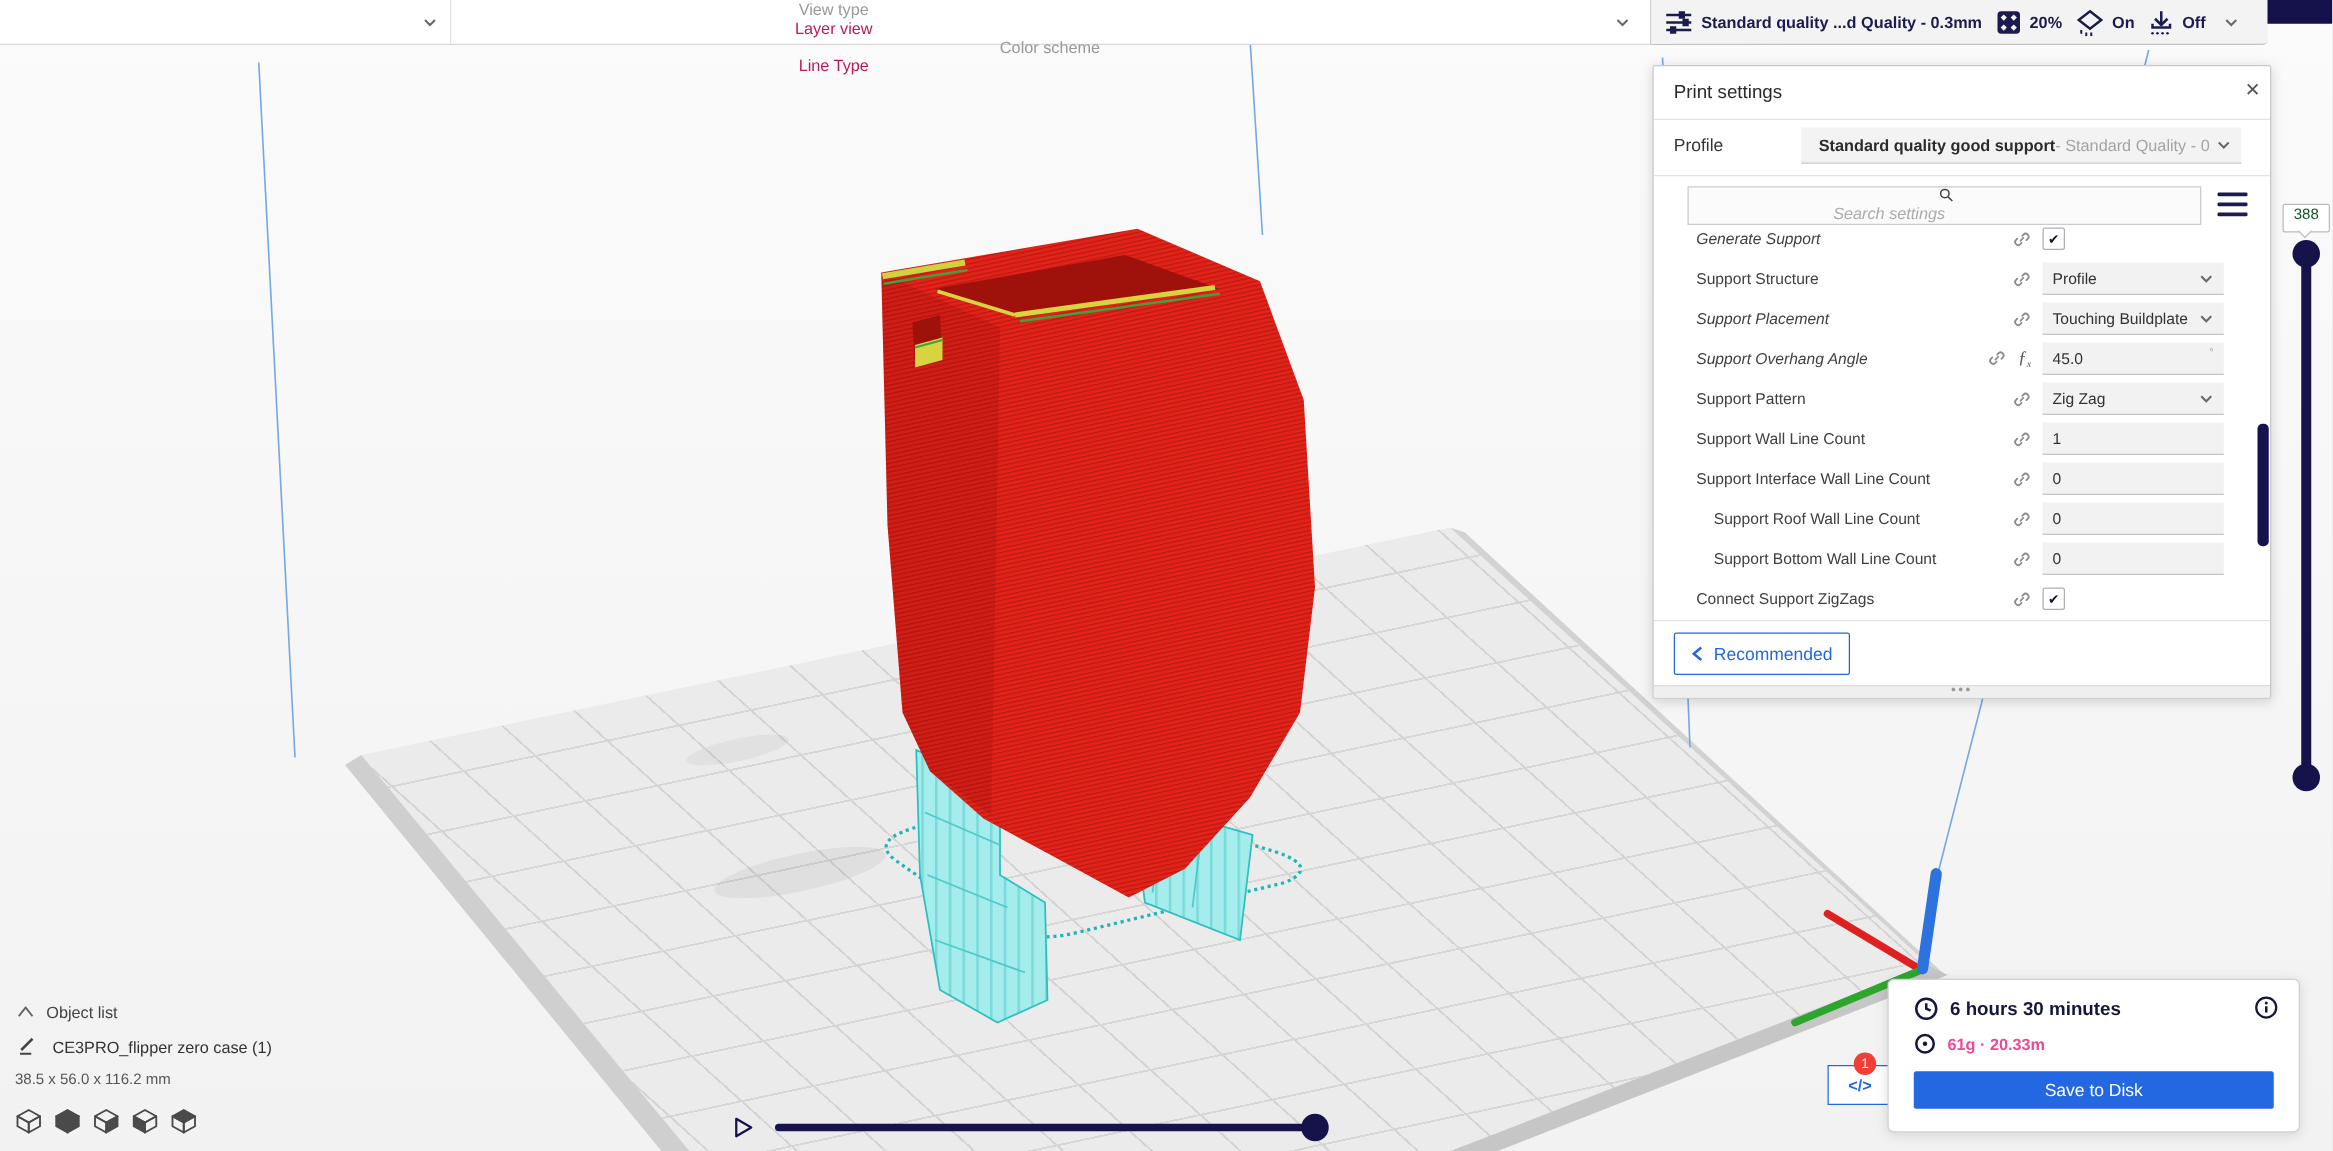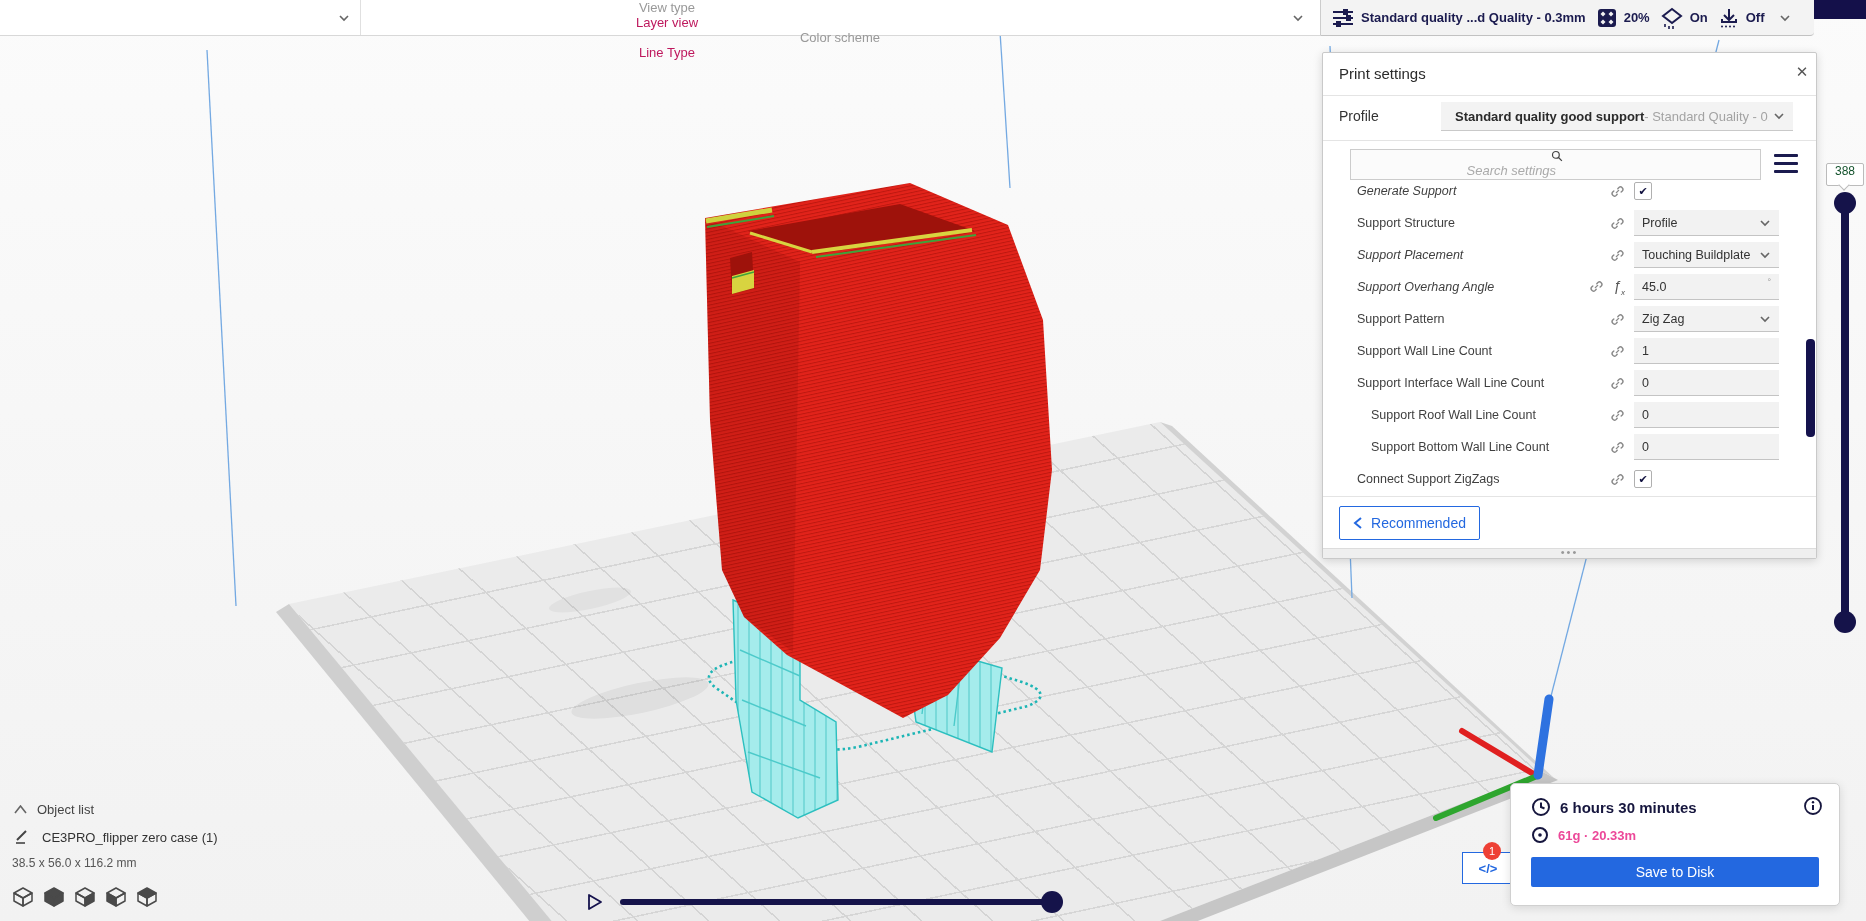--- a/index.html
+++ b/index.html
@@ -47,21 +47,21 @@
   .searchbox input::placeholder{color:#aaa;}
   .hamb{position:absolute;left:451px;top:101px;width:24px;height:19px;display:flex;flex-direction:column;
     justify-content:space-between;cursor:pointer;}
   .hamb i{display:block;height:3px;background:#1b1b4f;border-radius:1px;}
   .slist{position:absolute;left:0;top:128px;width:493px;height:314px;overflow:hidden;}
   .srow{height:32px;display:flex;align-items:center;padding:0 37px 0 34px;cursor:pointer;}
   .srow.ind{padding-left:48px;}
   .slabel{flex:1;font-size:12.5px;color:#3f3f3f;white-space:nowrap;}
   .slabel.it{font-style:italic;}
   .icons{display:flex;align-items:center;gap:9px;margin-right:9px;}
-  .fx{font-family:Liberation Sans, sans-serif;font-style:italic;font-size:14px;color:#555;}
+  .fx{font-family:Liberation Serif, serif;font-style:italic;font-size:14px;color:#555;}
   .fx sub{font-size:8px;}
   .vbox{width:145px;height:26px;background:#f2f2f2;border-bottom:1px solid #c4c4c4;
     display:flex;align-items:center;box-sizing:border-box;padding:0 8px;font-size:12.5px;color:#333;}
   .vbox .vtxt{flex:1;white-space:nowrap;overflow:hidden;}
   .vbox .unit{color:#999;font-size:9px;align-self:flex-start;margin-top:3px;}
   .cwrap{width:145px;display:flex;}
   .cb{width:16px;height:16px;background:#fff;border:1px solid #b0b0b0;border-radius:2px;
     display:flex;align-items:center;justify-content:center;font-size:11px;color:#11113f;}
   .p-hdiv3{position:absolute;left:0;top:443px;width:100%;height:1px;background:#e4e4e4;}
   .recbtn{position:absolute;left:16px;top:453px;width:139px;height:32px;border:1px solid #2368e0;

